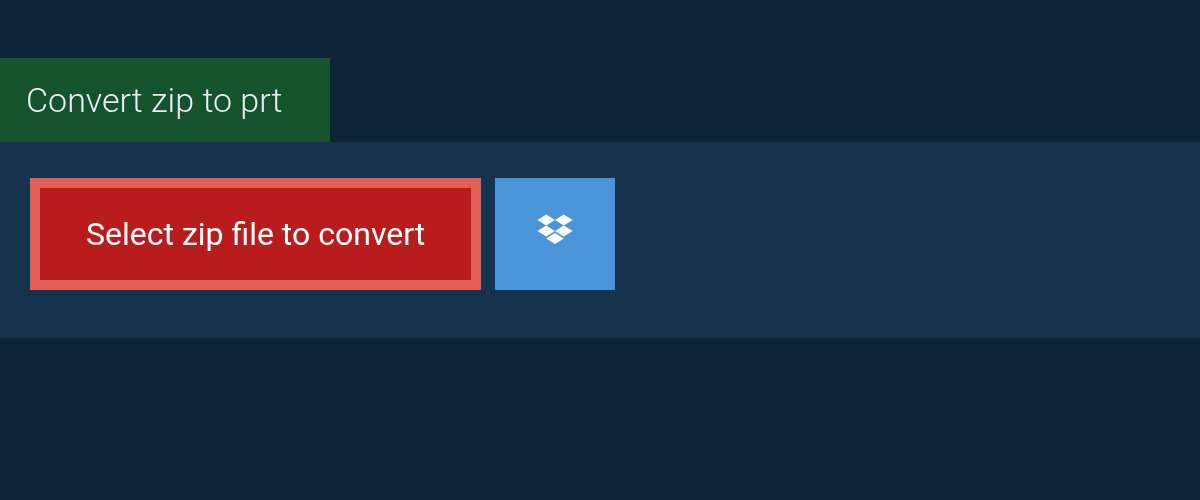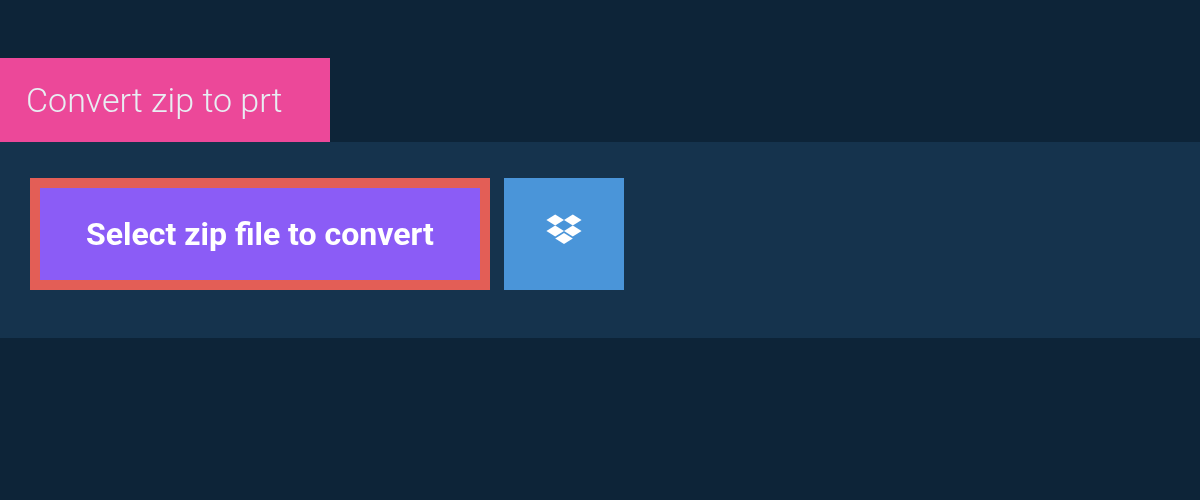--- a/index.html
+++ b/index.html
@@ -9,41 +9,41 @@
     }
     body {
       width: 1200px;
       height: 500px;
       background: #0d2438;
       font-family: -apple-system, BlinkMacSystemFont, "Segoe UI", Roboto, "Helvetica Neue", Arial, sans-serif;
       overflow: hidden;
     }
     .tab-header {
       display: inline-block;
-      background: #ec4899;
+      background: #14532d;
       padding: 22px 48px 22px 26px;
       color: #e8eef3;
       font-size: 34px;
       font-weight: 300;
       margin-top: 58px;
     }
     .content-panel {
       background: #15334d;
       width: 100%;
       padding: 36px 30px 48px 30px;
       display: flex;
       align-items: stretch;
       gap: 14px;
     }
     .select-button {
-      background: #8b5cf6;
+      background: #b91c1c;
       border: 10px solid #e35e56;
       color: #ffffff;
       font-size: 32px;
-      font-weight: 700;
+      font-weight: 400;
       padding: 30px 46px;
       cursor: pointer;
       display: flex;
       align-items: center;
       justify-content: center;
       line-height: 1;
     }
     .dropbox-button {
       background: #4a95d9;
       width: 120px;

